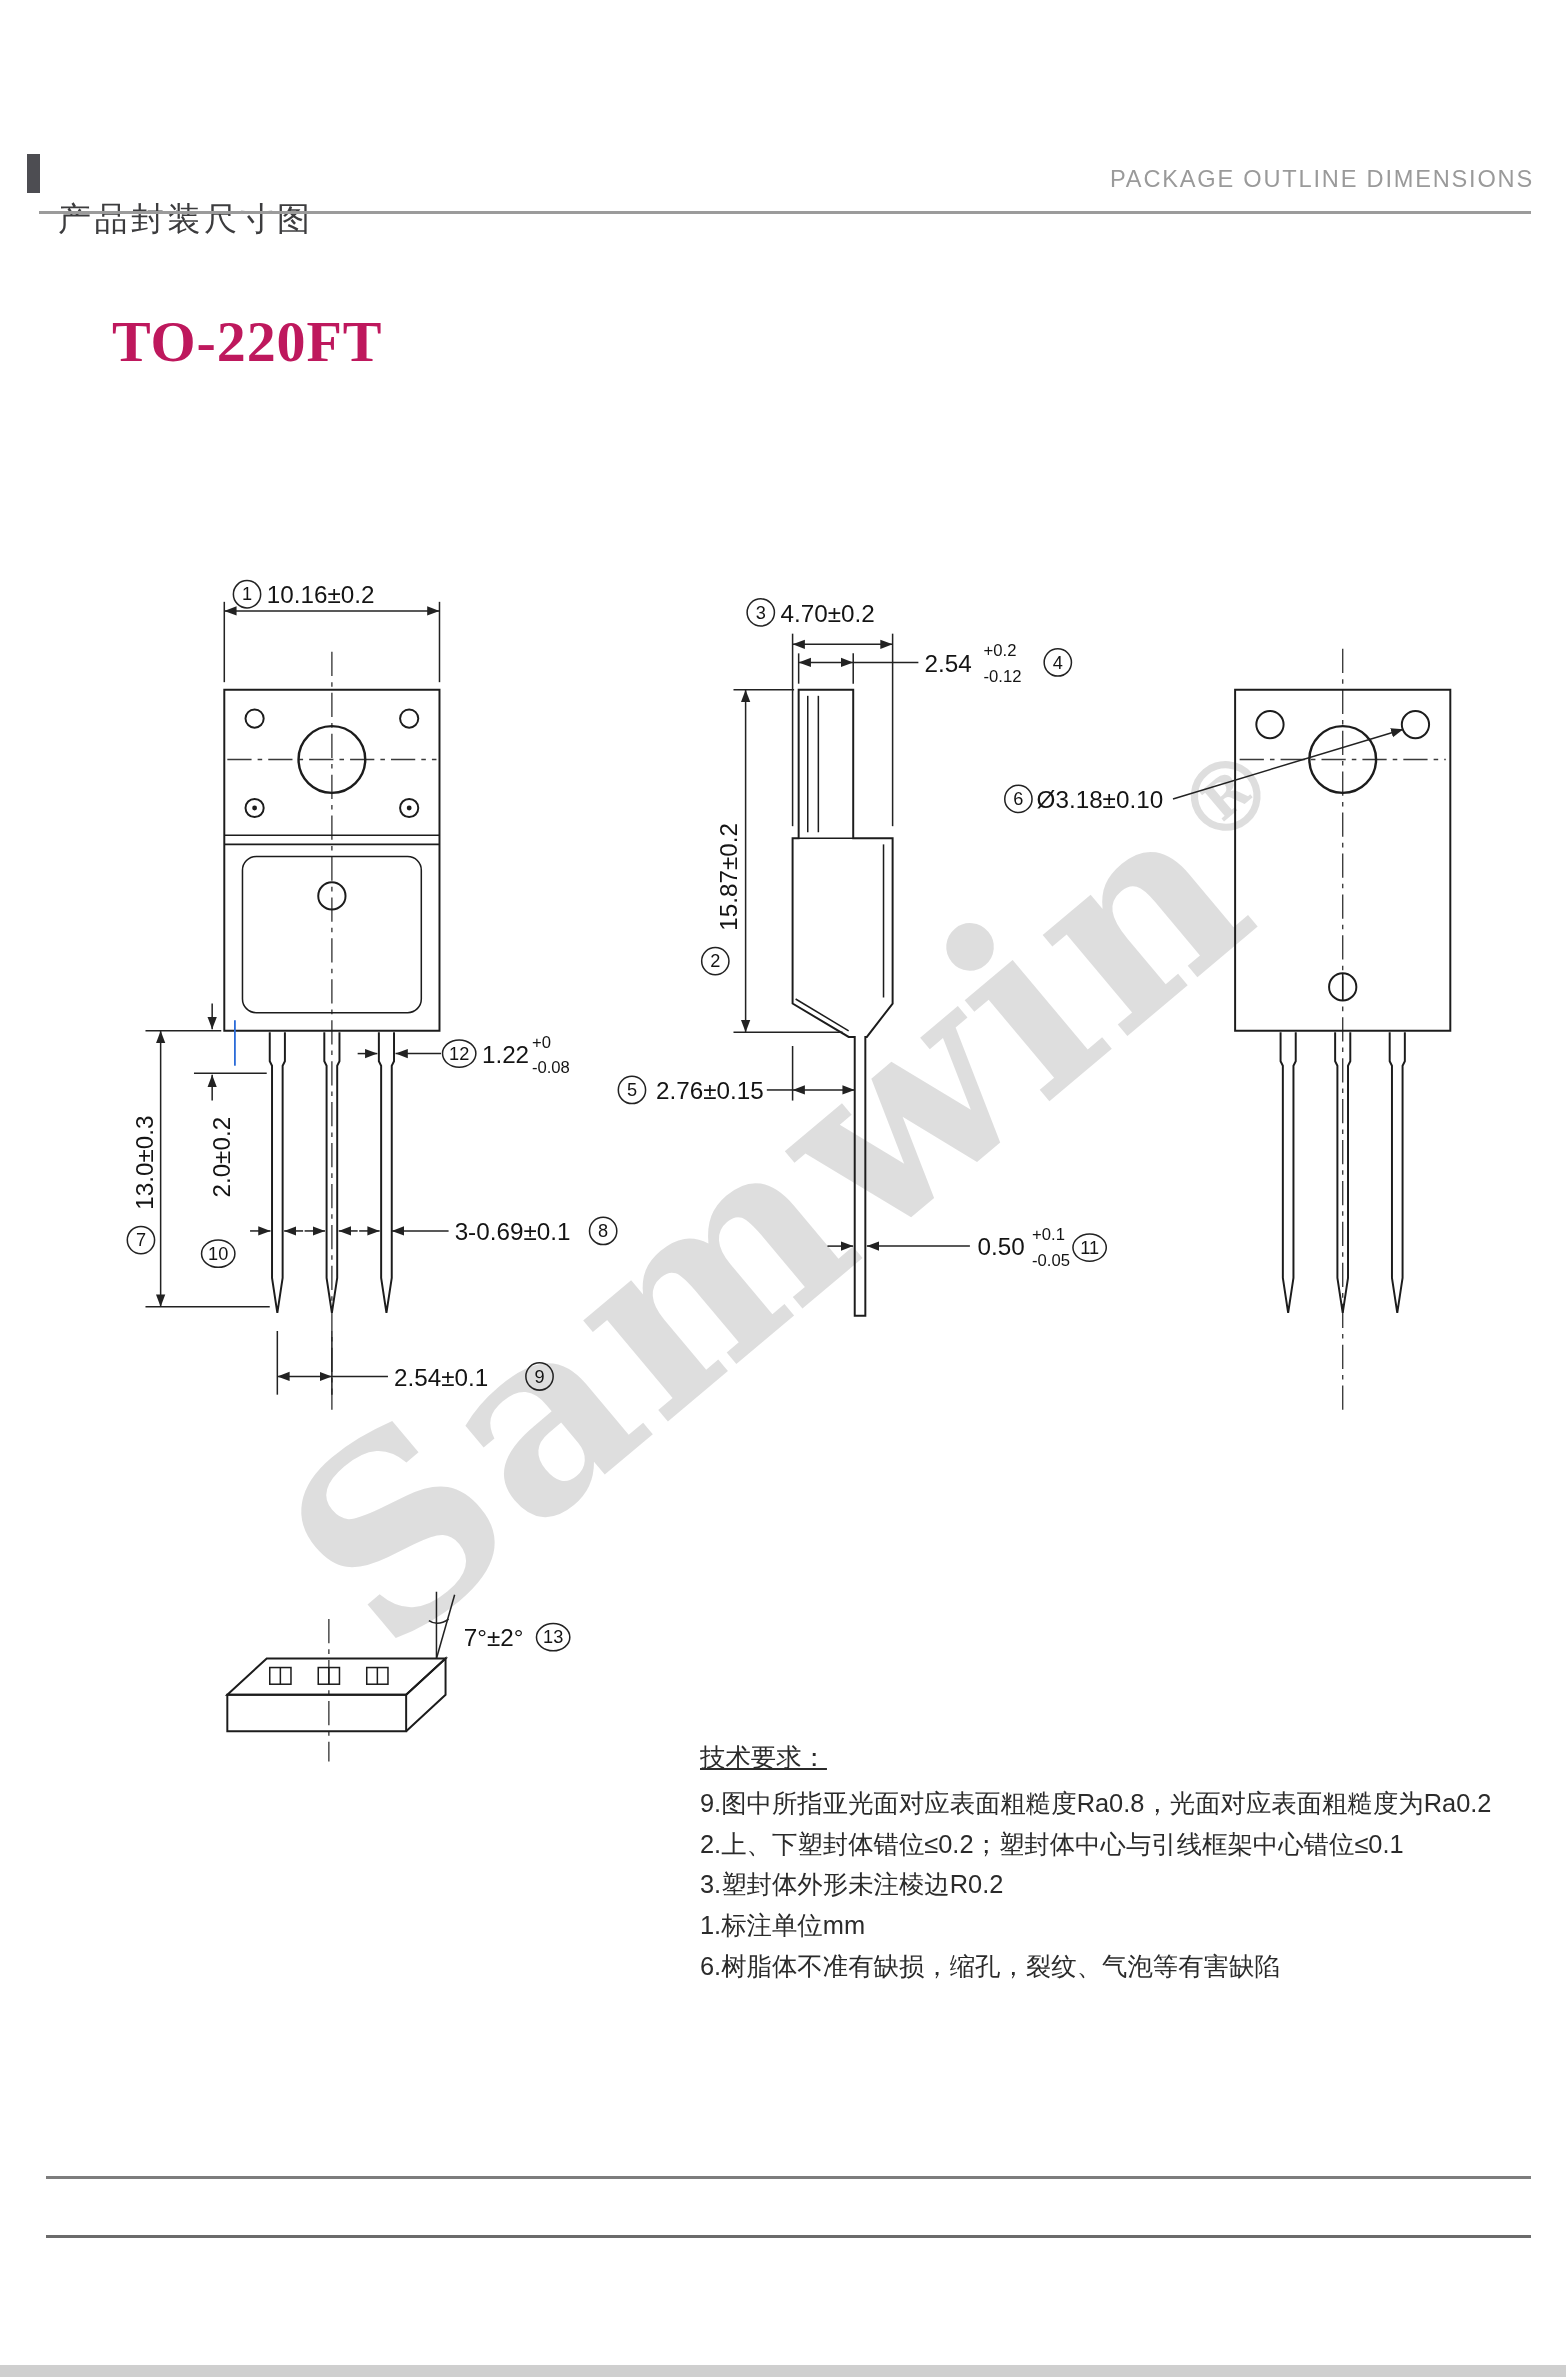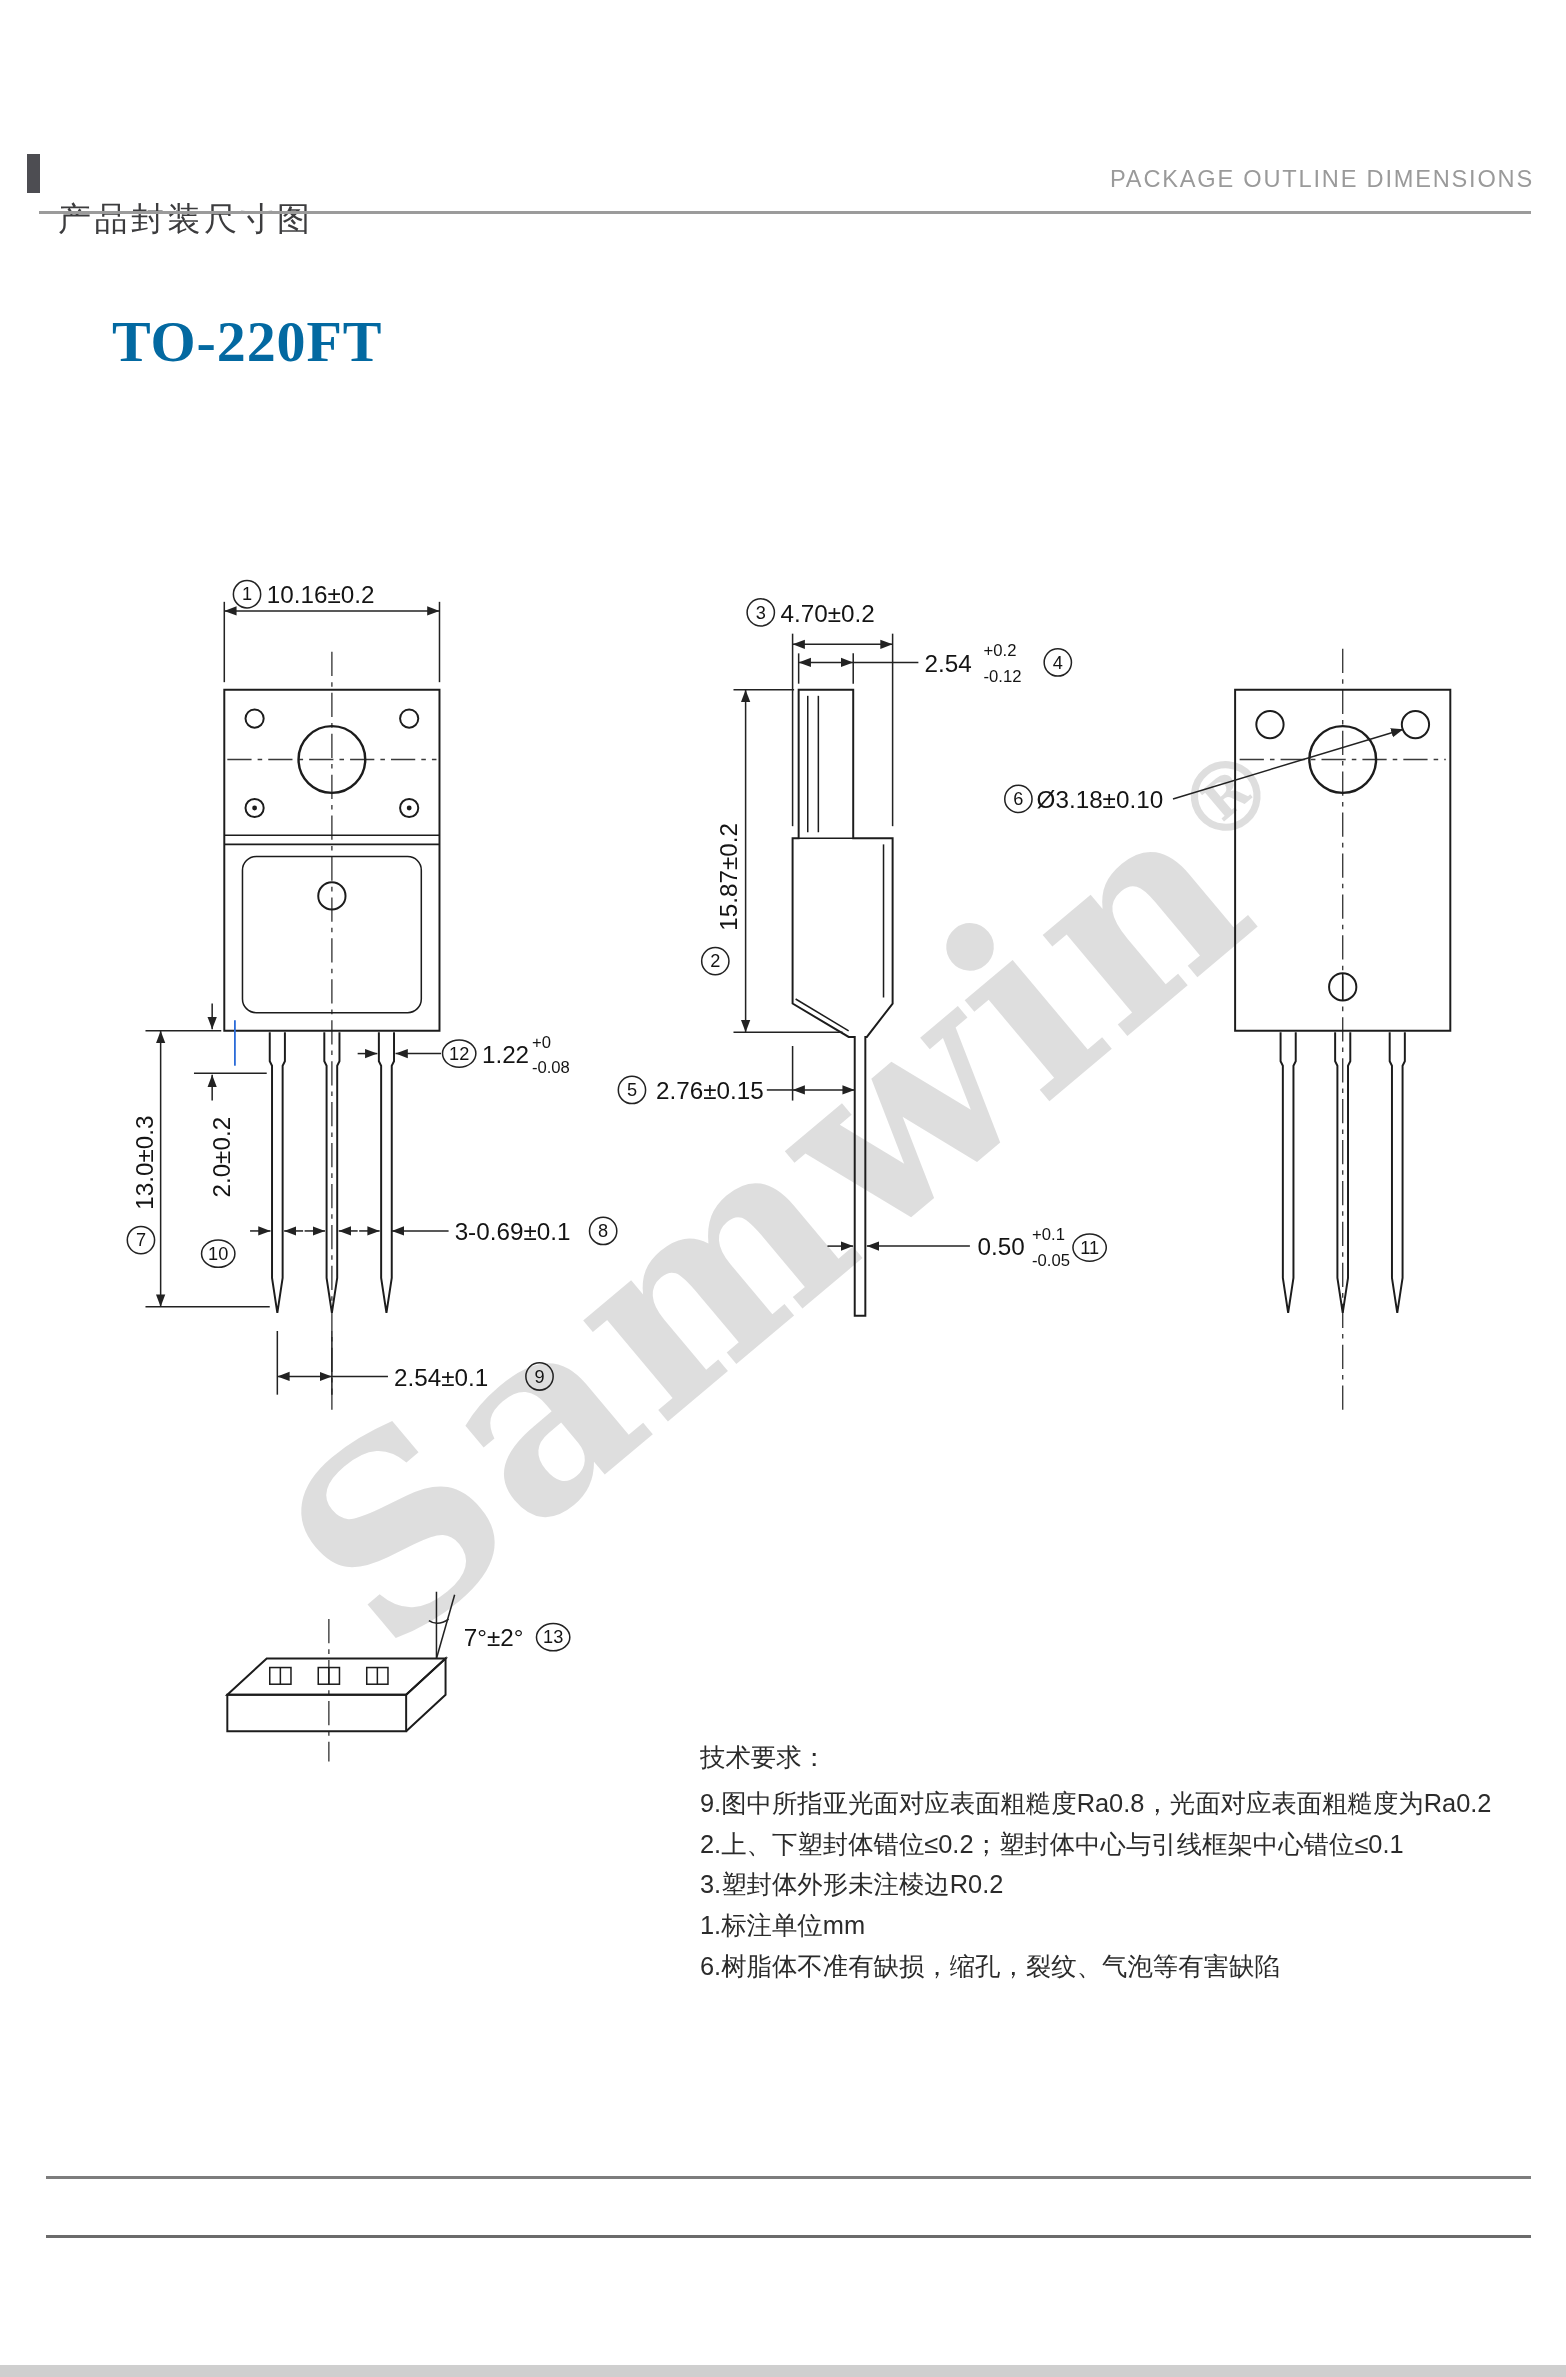--- a/index.html
+++ b/index.html
@@ -5,21 +5,21 @@
   html,body{margin:0;padding:0;background:#ffffff;}
   .page{position:relative;width:1567px;height:2377px;background:#ffffff;overflow:hidden;
         font-family:"Liberation Sans",sans-serif;color:#222;}
   
   .hdr-bar{position:absolute;left:27px;top:154px;width:13px;height:39px;background:#4d4d52;}
   .hdr-zh{position:absolute;left:58px;top:154px;font-size:33px;letter-spacing:3.5px;color:#3c3c3e;margin-top:43px;}
   .hdr-en{position:absolute;right:33px;top:166px;font-size:23.6px;letter-spacing:1.8px;color:#9a9a9a;text-align:center;}
   .hdr-rule{position:absolute;left:39px;top:211px;width:1492px;height:2.6px;background:#9b9b9b;}
   
   .pkg-title{position:absolute;left:112px;top:308px;font-family:"Liberation Serif",serif;
-             font-weight:bold;font-size:58px;letter-spacing:0.9px;color:#0369a1;}
+             font-weight:bold;font-size:58px;letter-spacing:0.9px;color:#be185d;}
   
   .watermark{position:absolute;left:123px;top:980px;width:1331px;height:368px;line-height:368px;
              text-align:center;transform:rotate(-40deg);font-family:"DejaVu Serif",serif;
              font-weight:bold;font-size:254px;color:rgba(90,90,90,0.20);letter-spacing:5.3px;
              white-space:nowrap;z-index:1;pointer-events:none;}
   .wm-reg{font-size:0.38em;vertical-align:super;}
   
   .drawing{position:absolute;left:0;top:0;width:1567px;height:2377px;z-index:2;}
   .oln{fill:none;stroke:#1c1c1c;stroke-width:1.3;}
   .oln2{fill:none;stroke:#1c1c1c;stroke-width:1.6;}
@@ -27,21 +27,21 @@
   .dim{fill:none;stroke:#222;stroke-width:1;}
   .cl{fill:none;stroke:#3a3a3a;stroke-width:0.9;stroke-dasharray:16 4 3 4;}
   .blue{fill:none;stroke:#2b6bd8;stroke-width:1.2;}
   .dtxt{font-family:"Liberation Sans",sans-serif;font-size:16px;fill:#141414;}
   .stxt{font-family:"Liberation Sans",sans-serif;font-size:11px;fill:#141414;}
   .ntxt{font-family:"Liberation Sans",sans-serif;font-size:12px;fill:#141414;text-anchor:middle;}
   .dot{fill:#1c1c1c;stroke:none;}
   
   .tech{position:absolute;left:700px;top:1737px;width:840px;z-index:3;font-size:25.4px;
         line-height:1.60;color:#2b2b2b;}
-  .tech-h{margin-bottom:5.3px;}
+  .tech-h{margin-bottom:5.3px;text-decoration:underline;}
   
   .footer-line-1{position:absolute;left:46px;top:2176px;width:1485px;height:2.6px;background:#7d7d7d;}
   .footer-line-2{position:absolute;left:46px;top:2235px;width:1485px;height:2.6px;background:#6b6b6b;}
   .page-bottom-edge{position:absolute;left:0;top:2365px;width:1567px;height:12.3px;background:#cfcfcf;}
 </style>
 </head>
 <body>
 
 <div class="page">
 

